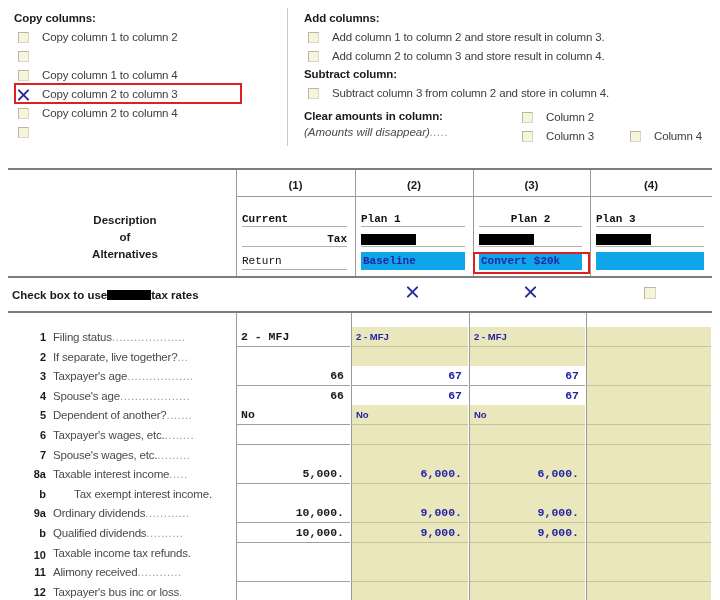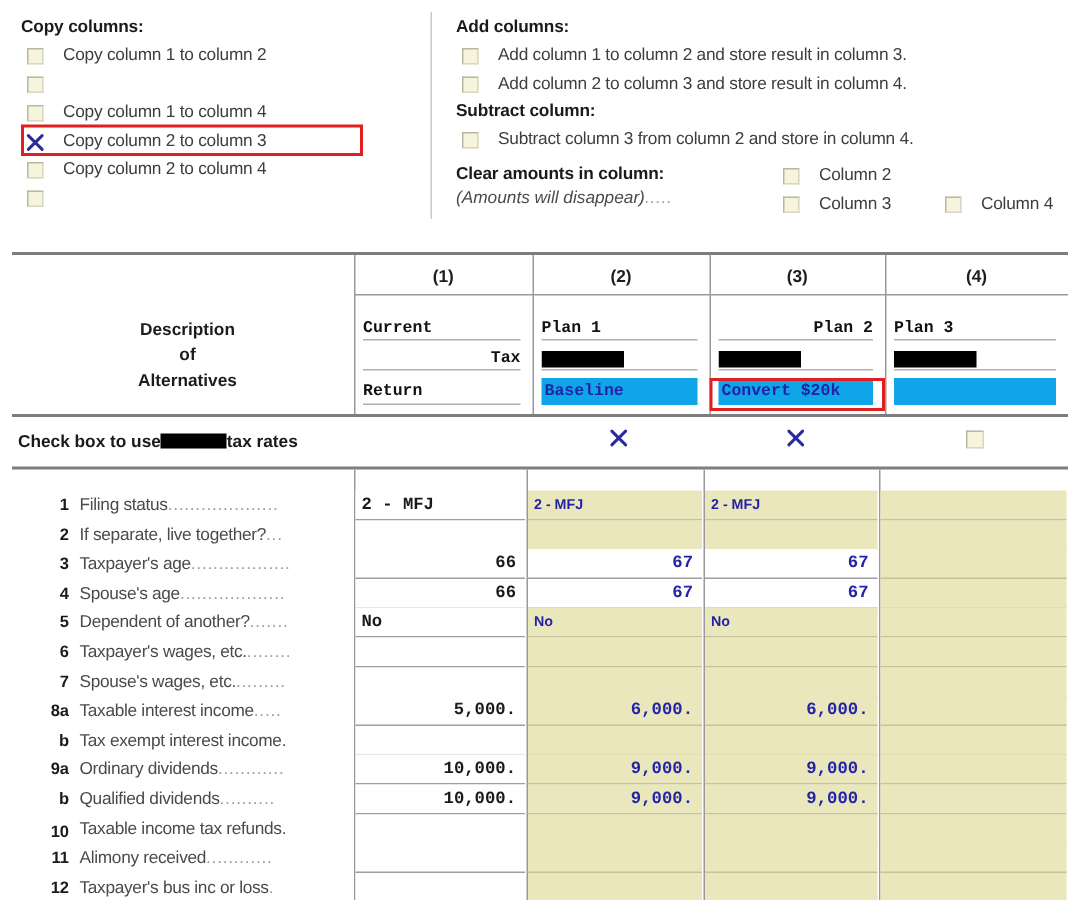--- a/index.html
+++ b/index.html
@@ -222,27 +222,27 @@
 
     <div class="desc-block">
       <div>Description</div>
       <div>of</div>
       <div>Alternatives</div>
     </div>
 
     <div id="planhdrs">
         <div class="hdr-cell hdr-under mono" style="left: 242px; top: 212px; width: 105px; font-weight: bold; color: rgb(17, 17, 17); text-align: left;">Current</div>
         <div class="hdr-cell hdr-under mono" style="left: 242px; top: 232px; width: 105px; font-weight: bold; color: rgb(17, 17, 17); text-align: right;">Tax</div>
-        <div class="hdr-cell mono hdr-under" style="left: 242px; top: 252px; width: 105px; height: 18px; line-height: 18px; font-weight: bold; color: rgb(17, 17, 17);">Return</div>
+        <div class="hdr-cell mono hdr-under" style="left: 242px; top: 252px; width: 105px; height: 18px; line-height: 18px; font-weight: normal; color: rgb(17, 17, 17);">Return</div>
         <div class="hdr-cell hdr-under mono" style="left: 361px; top: 212px; width: 104px; font-weight: bold; color: rgb(17, 17, 17); text-align: left;">Plan 1</div>
         <div class="hdr-cell hdr-under mono" style="left: 361px; top: 232px; width: 104px; font-weight: bold; color: rgb(17, 17, 17); text-align: right;">
           <span class="blk" style="display: block; width: 55px; height: 11px; margin-top: 2px;"></span>
         </div>
         <div class="hdr-cell mono fill-y" style="left: 361px; top: 252px; width: 104px; height: 18px; line-height: 18px; font-weight: bold; color: rgb(35, 35, 168); padding-left: 2px;">Baseline</div>
-        <div class="hdr-cell hdr-under mono" style="left: 479px; top: 212px; width: 103px; font-weight: bold; color: rgb(17, 17, 17); text-align: right;">Plan 2</div>
+        <div class="hdr-cell hdr-under mono" style="left: 479px; top: 212px; width: 103px; font-weight: bold; color: rgb(17, 17, 17); text-align: center;">Plan 2</div>
         <div class="hdr-cell hdr-under mono" style="left: 479px; top: 232px; width: 103px; font-weight: bold; color: rgb(17, 17, 17); text-align: right;">
           <span class="blk" style="display: block; width: 55px; height: 11px; margin-top: 2px;"></span>
         </div>
         <div class="hdr-cell mono fill-y" style="left: 479px; top: 252px; width: 103px; height: 18px; line-height: 18px; font-weight: bold; color: rgb(35, 35, 168); padding-left: 2px;">Convert $20k</div>
         <div class="hdr-cell hdr-under mono" style="left: 596px; top: 212px; width: 108px; font-weight: bold; color: rgb(17, 17, 17); text-align: left;">Plan 3</div>
         <div class="hdr-cell hdr-under mono" style="left: 596px; top: 232px; width: 108px; font-weight: bold; color: rgb(17, 17, 17); text-align: right;">
           <span class="blk" style="display: block; width: 55px; height: 11px; margin-top: 2px;"></span>
         </div>
         <div class="hdr-cell mono fill-y" style="left: 596px; top: 252px; width: 108px; height: 18px; line-height: 18px; font-weight: bold; color: rgb(35, 35, 168); padding-left: 2px;"></div>
       </div>
@@ -337,21 +337,21 @@
           <div class="cval r c1txt mono">5,000.</div>
         </div>
         <div class="cell yel" style="left: 352px; top: 464.2px; width: 116px;">
           <div class="cval r cbtxt mono">6,000.</div>
         </div>
         <div class="cell yel" style="left: 470px; top: 464.2px; width: 115px;">
           <div class="cval r cbtxt mono">6,000.</div>
         </div>
         <div class="cell yel" style="left: 587px; top: 464.2px; width: 124px;"></div>
         <div class="rlabel" style="top: 483.8px;">b</div>
-        <div class="rtext" style="top: 483.8px;"><span>Tax exempt interest income.</span></div>
+        <div class="rtext" style="top: 483.8px; text-align: center;"><span>Tax exempt interest income.</span></div>
         <div class="cell wht" style="left: 237px; top: 483.8px; width: 113px;"></div>
         <div class="cell yel" style="left: 352px; top: 483.8px; width: 116px;"></div>
         <div class="cell yel" style="left: 470px; top: 483.8px; width: 115px;"></div>
         <div class="cell yel" style="left: 587px; top: 483.8px; width: 124px;"></div>
         <div class="rlabel" style="top: 503.4px;">9a</div>
         <div class="rtext" style="top: 503.4px;"><span>Ordinary dividends</span><span class="dots">............</span></div>
         <div class="cell wht" style="left: 237px; top: 503.4px; width: 113px;">
           <div class="cval r c1txt mono">10,000.</div>
         </div>
         <div class="cell yel" style="left: 352px; top: 503.4px; width: 116px;">

